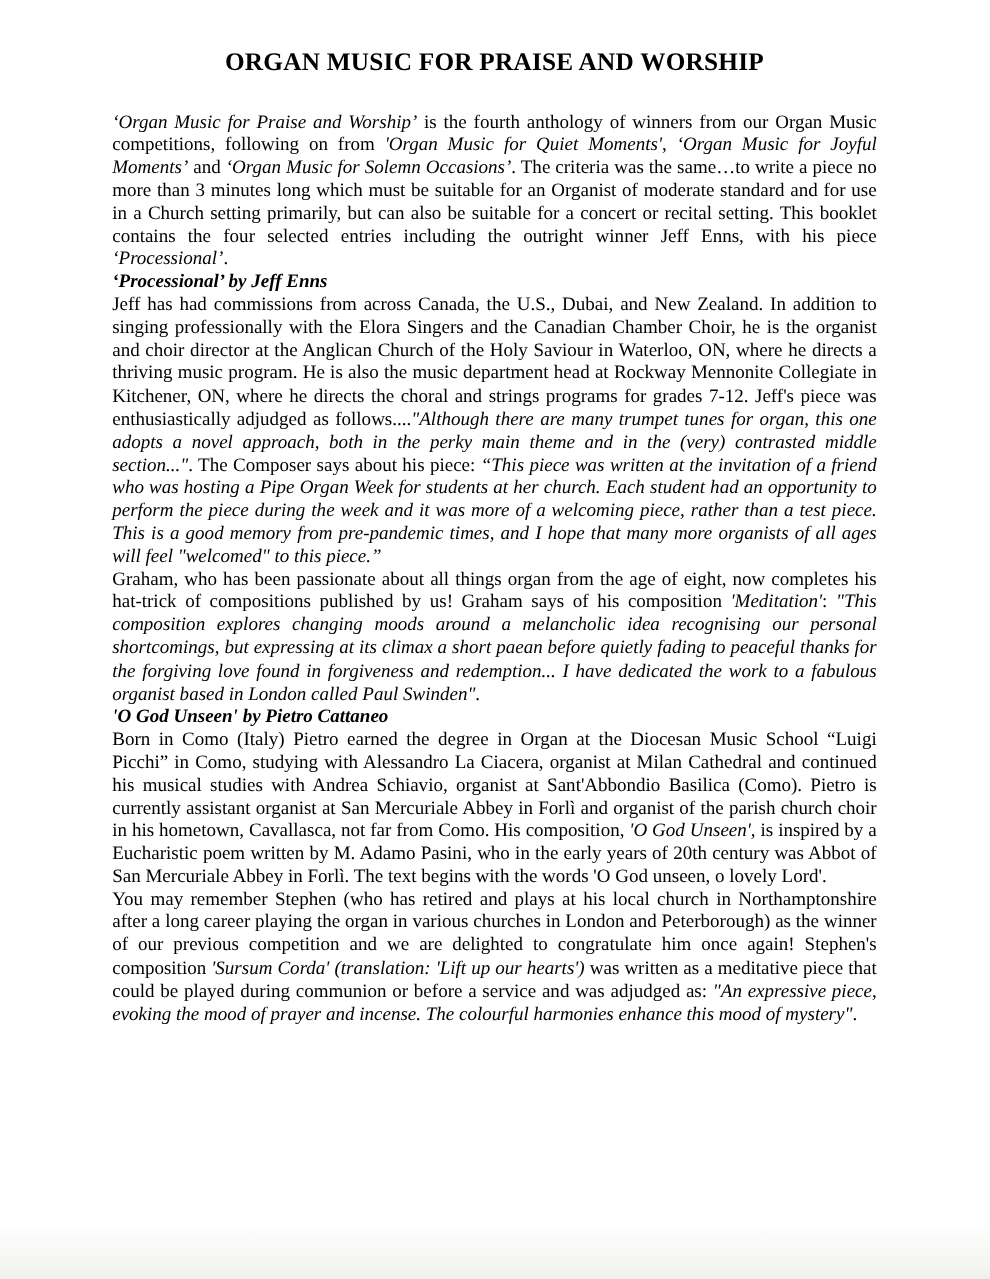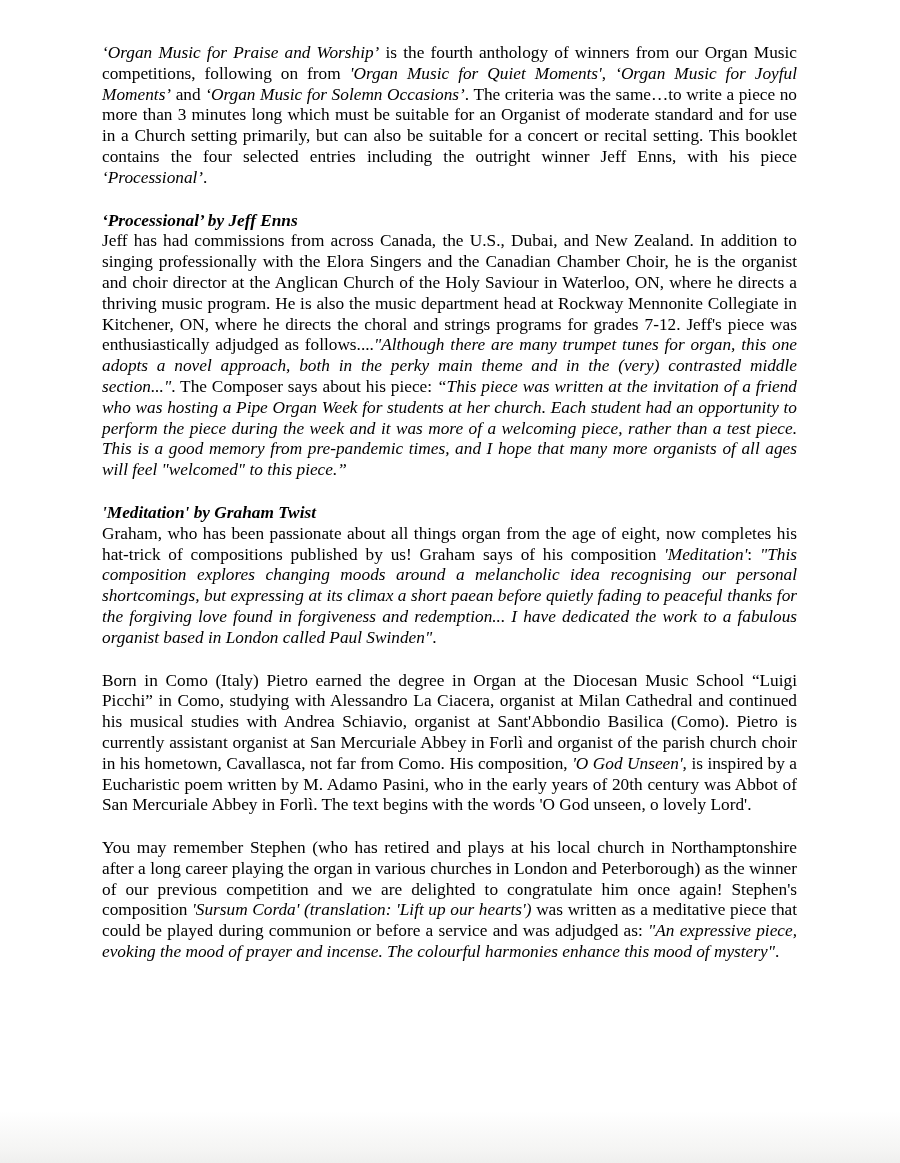--- a/index.html
+++ b/index.html
@@ -27,52 +27,52 @@
     letter-spacing: 0.2px;
   }
   p.body-para {
     margin: 0;
     font-size: 17.3px;
     line-height: 20.8px;
     text-align: justify;
     text-align-last: left;
   }
   section.doc-section {
-    margin-top: 22px;
   }
   h2.section-heading {
     margin: 0;
     font-size: 17.3px;
     line-height: 20.8px;
     font-weight: bold;
     font-style: italic;
   }
   .it {
     font-style: italic;
   }
 </style>
 </head>
 <body>
 
 <div class="page">
 
+  <h1 class="doc-title">ORGAN MUSIC FOR PRAISE AND WORSHIP</h1>
 
   <p class="body-para"><span class="it">‘Organ Music for Praise and Worship’</span><span> is the fourth anthology of winners from our Organ Music competitions, following on from </span><span class="it">'Organ Music for Quiet Moments'</span><span>, </span><span class="it">‘Organ Music for Joyful Moments’</span><span> and </span><span class="it">‘Organ Music for Solemn Occasions’</span><span>. The criteria was the same…to write a piece no more than 3 minutes long which must be suitable for an Organist of moderate standard and for use in a Church setting primarily, but can also be suitable for a concert or recital setting. This booklet contains the four selected entries including the outright winner Jeff Enns, with his piece </span><span class="it">‘Processional’</span><span>.</span></p>
 
   <section class="doc-section">
     <h2 class="section-heading">‘Processional’ by Jeff Enns</h2>
     <p class="body-para"><span>Jeff has had commissions from across Canada, the U.S., Dubai, and New Zealand. In addition to singing professionally with the Elora Singers and the Canadian Chamber Choir, he is the organist and choir director at the Anglican Church of the Holy Saviour in Waterloo, ON, where he directs a thriving music program. He is also the music department head at Rockway Mennonite Collegiate in Kitchener, ON, where he directs the choral and strings programs for grades 7-12. Jeff's piece was enthusiastically adjudged as follows....</span><span class="it">"Although there are many trumpet tunes for organ, this one adopts a novel approach, both in the perky main theme and in the (very) contrasted middle section..."</span><span>. The Composer says about his piece: </span><span class="it">“This piece was written at the invitation of a friend who was hosting a Pipe Organ Week for students at her church. Each student had an opportunity to perform the piece during the week and it was more of a welcoming piece, rather than a test piece. This is a good memory from pre-pandemic times, and I hope that many more organists of all ages will feel "welcomed" to this piece.”</span></p>
   </section>
 
   <section class="doc-section">
-    <h2 class="section-heading">'Meditation' by Graham Twist</h2>
     <p class="body-para"><span>Graham, who has been passionate about all things organ from the age of eight, now completes his hat-trick of compositions published by us! Graham says of his composition </span><span class="it">'Meditation'</span><span>: </span><span class="it">"This composition explores changing moods around a melancholic idea recognising our personal shortcomings, but expressing at its climax a short paean before quietly fading to peaceful thanks for the forgiving love found in forgiveness and redemption... I have dedicated the work to a fabulous organist based in London called Paul Swinden"</span><span>.</span></p>
   </section>
 
   <section class="doc-section">
+    <h2 class="section-heading">'O God Unseen' by Pietro Cattaneo</h2>
     <p class="body-para"><span>Born in Como (Italy) Pietro earned the degree in Organ at the Diocesan Music School “Luigi Picchi” in Como, studying with Alessandro La Ciacera, organist at Milan Cathedral and continued his musical studies with Andrea Schiavio, organist at Sant'Abbondio Basilica (Como). Pietro is currently assistant organist at San Mercuriale Abbey in Forlì and organist of the parish church choir in his hometown, Cavallasca, not far from Como. His composition, </span><span class="it">'O God Unseen',</span><span> is inspired by a Eucharistic poem written by M. Adamo Pasini, who in the early years of 20th century was Abbot of San Mercuriale Abbey in Forlì. The text begins with the words 'O God unseen, o lovely Lord'.</span></p>
   </section>
 
   <section class="doc-section">
     <p class="body-para"><span>You may remember Stephen (who has retired and plays at his local church in Northamptonshire after a long career playing the organ in various churches in London and Peterborough) as the winner of our previous competition and we are delighted to congratulate him once again! Stephen's composition </span><span class="it">'Sursum Corda' (translation: 'Lift up our hearts')</span><span> was written as a meditative piece that could be played during communion or before a service and was adjudged as: </span><span class="it">"An expressive piece, evoking the mood of prayer and incense. The colourful harmonies enhance this mood of mystery"</span><span>.</span></p>
   </section>
 
 </div>
 
 </body></html>

